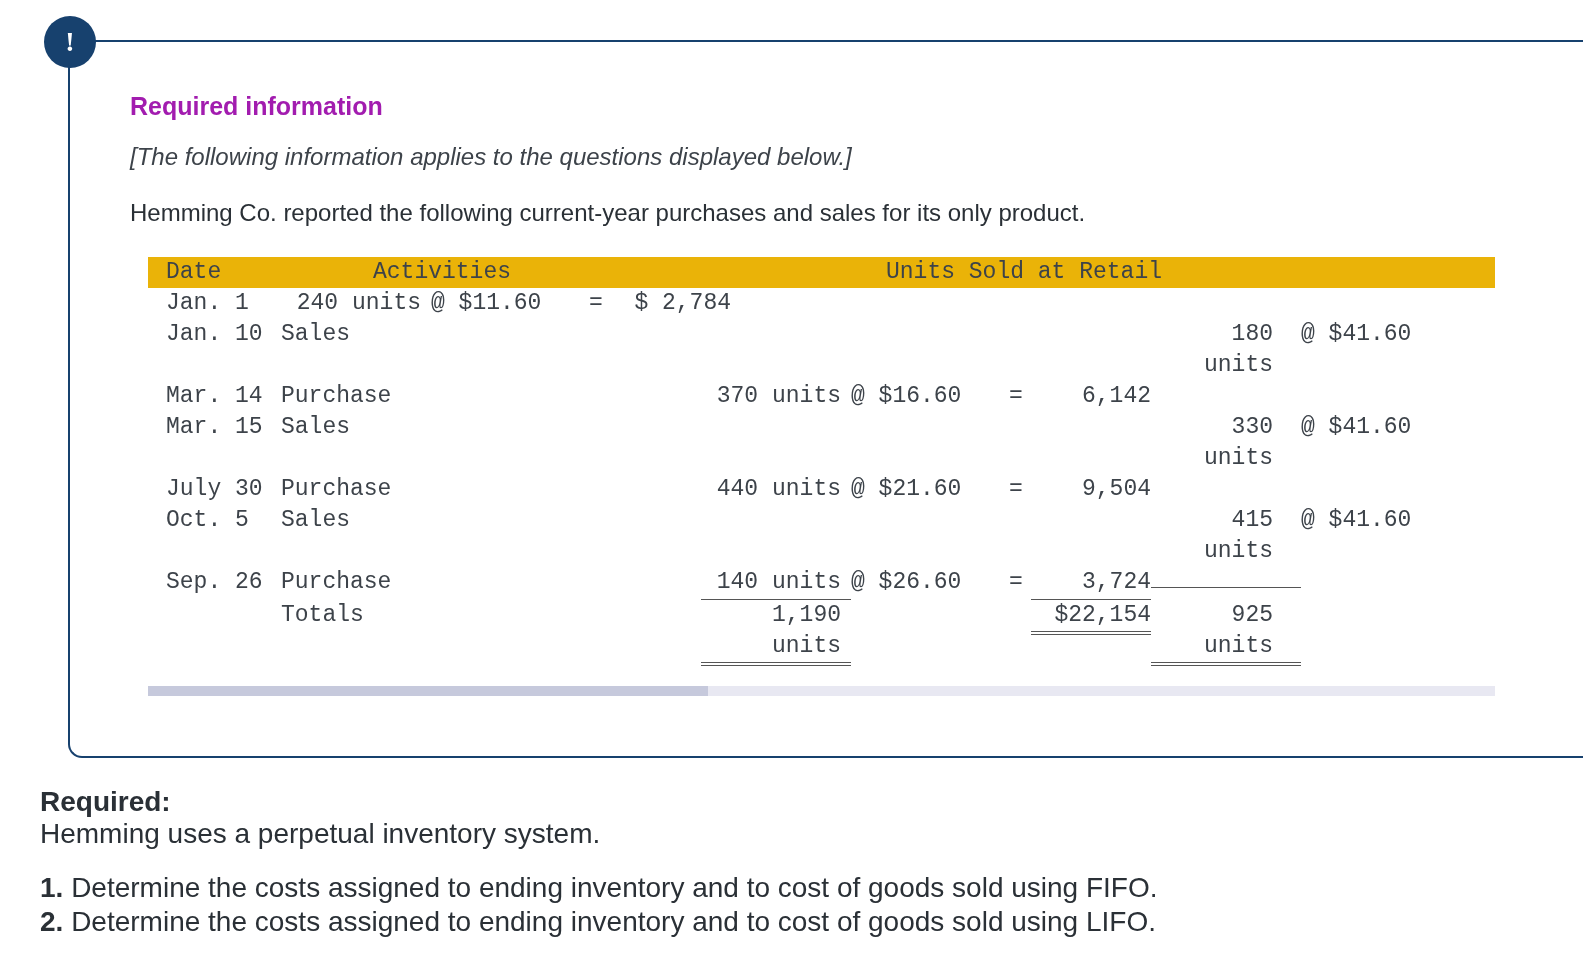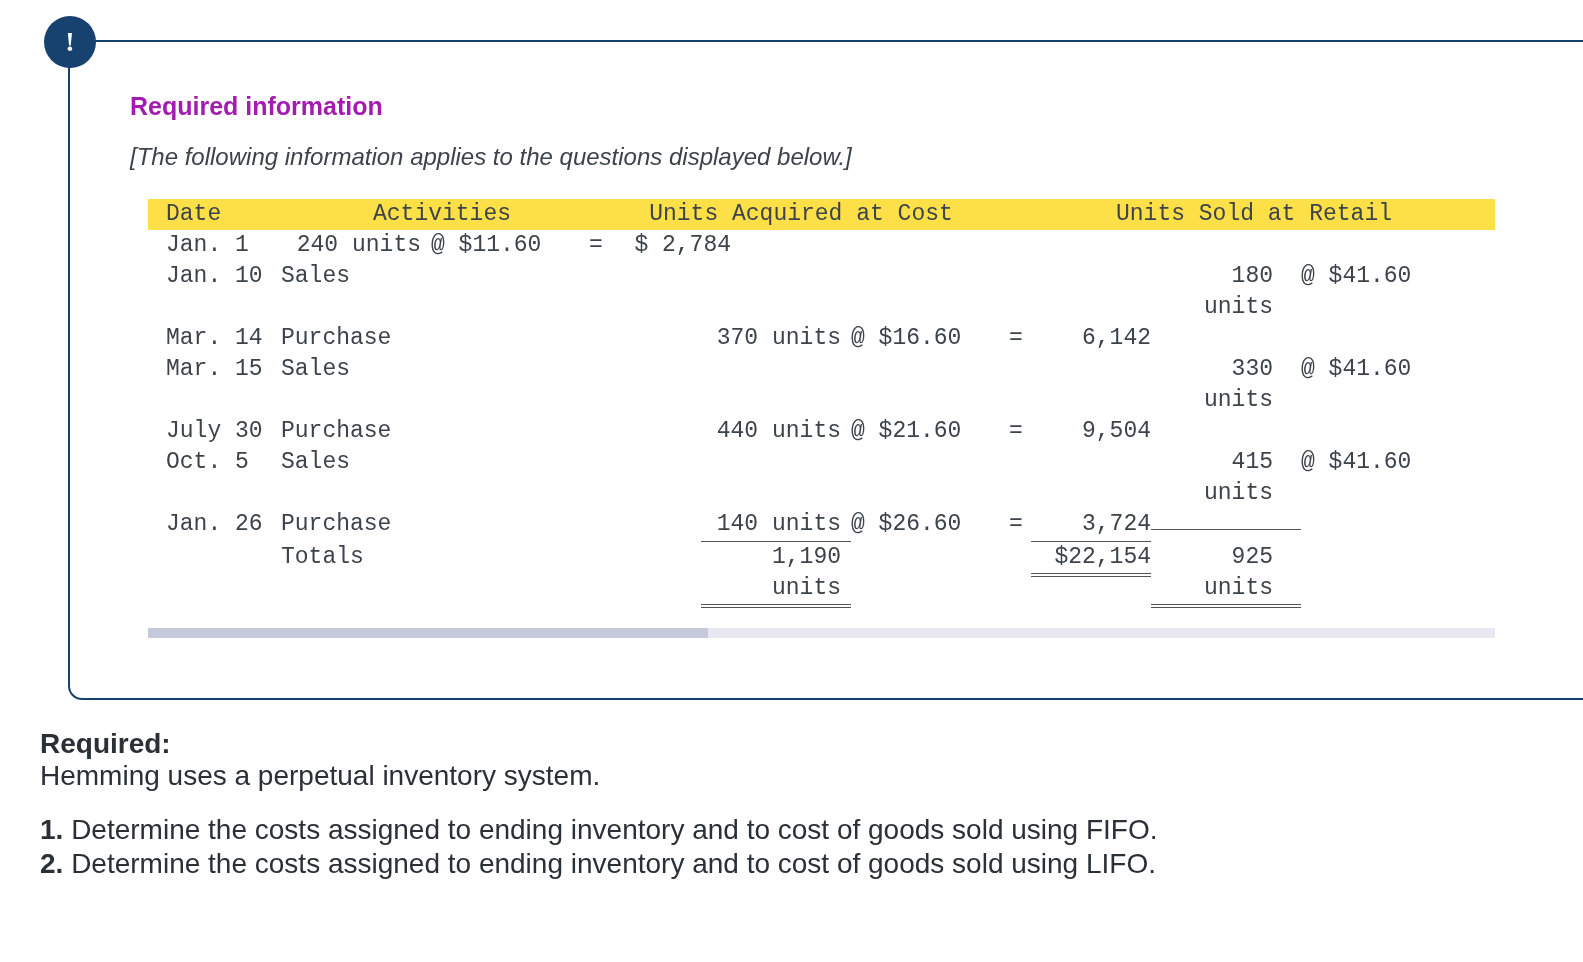--- a/index.html
+++ b/index.html
@@ -53,21 +53,21 @@
     color: #2a3036;
     margin-bottom: 30px;
   }
   .data-table {
     font-family: 'Courier New', monospace;
     font-size: 23px;
     color: #3d434a;
     margin: 0 18px;
   }
   .header-row {
-    background: #fde047;
+    background: #eab308;
     padding: 1px 0;
   }
   .row {
     display: flex;
     align-items: baseline;
     padding: 0 18px;
     line-height: 1.35;
   }
   .c-date   { width: 115px; }
   .c-act    { width: 420px; }
@@ -105,27 +105,27 @@
   .req-item { margin-bottom:2px;}
   .req-item .num { font-weight: bold;}
 </style>
 </head>
 <body>
 
 <div class="info-box">
   <div class="info-badge">!</div>
   <div class="section-title">Required information</div>
   <div class="note">[The following information applies to the questions displayed below.]</div>
+  <div class="intro">Hemming Co. reported the following current-year purchases and sales for its only product.</div>
 
   <div class="data-table">
     <div class="row header-row">
       <span class="hd-date">Date</span>
       <span class="hd-act">Activities</span>
       <span class="hd-gap1"></span>
-      <span class="hd-acq">Units Acquired at Cost</span>
       <span class="hd-sold">Units Sold at Retail</span>
     </div>
 
     <div class="row">
       <span class="c-date">Jan.  1</span>
       <span class="c-units">240 units</span>
       <span class="c-at">@ $11.60</span>
       <span class="c-eq">=</span>
       <span class="c-cost">$ 2,784</span>
       <span class="c-sold-u"></span>
@@ -175,21 +175,21 @@
       <span class="c-date">Oct.  5</span>
       <span class="c-act">Sales</span>
       <span class="c-units"></span>
       <span class="c-at"></span>
       <span class="c-eq"></span>
       <span class="c-cost"></span>
       <span class="c-sold-u">415 units</span>
       <span class="c-sold-p">@ $41.60</span>
     </div>
     <div class="row">
-      <span class="c-date">Jan. 26</span>
+      <span class="c-date">Sep. 26</span>
       <span class="c-act">Purchase</span>
       <span class="c-units sum-uline">140 units</span>
       <span class="c-at">@ $26.60</span>
       <span class="c-eq">=</span>
       <span class="c-cost sum-uline">3,724</span>
       <span class="c-sold-u sum-uline"></span>
       <span class="c-sold-p"></span>
     </div>
     <div class="row">
       <span class="c-date"></span>

